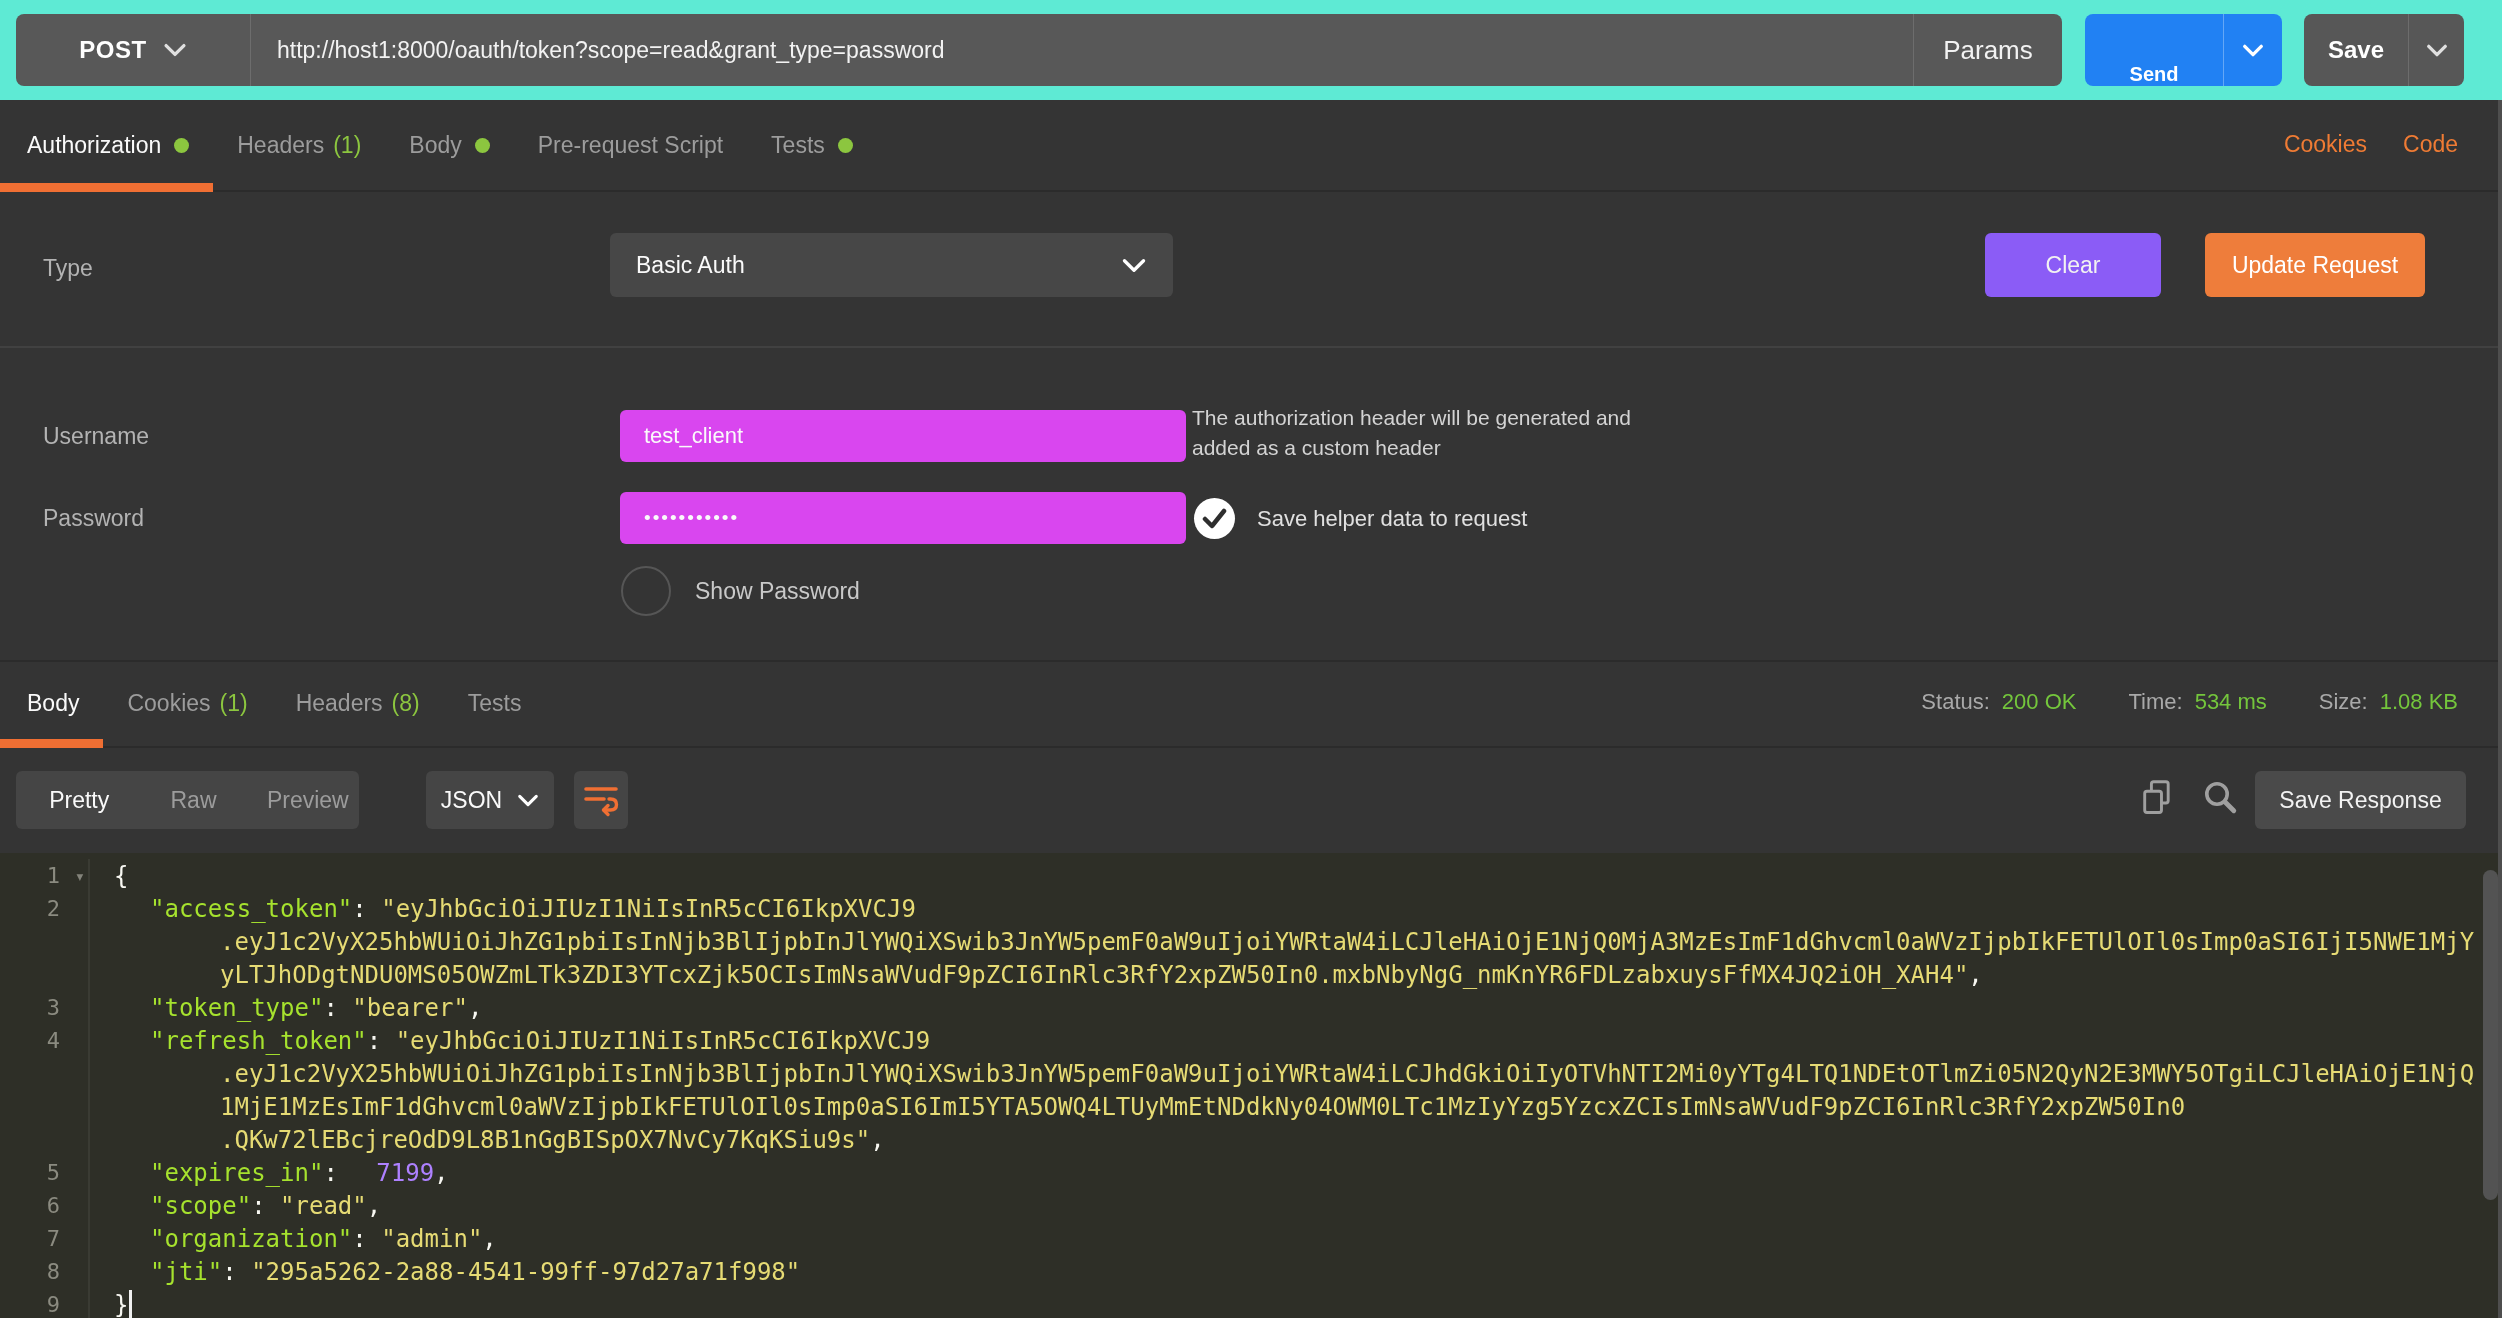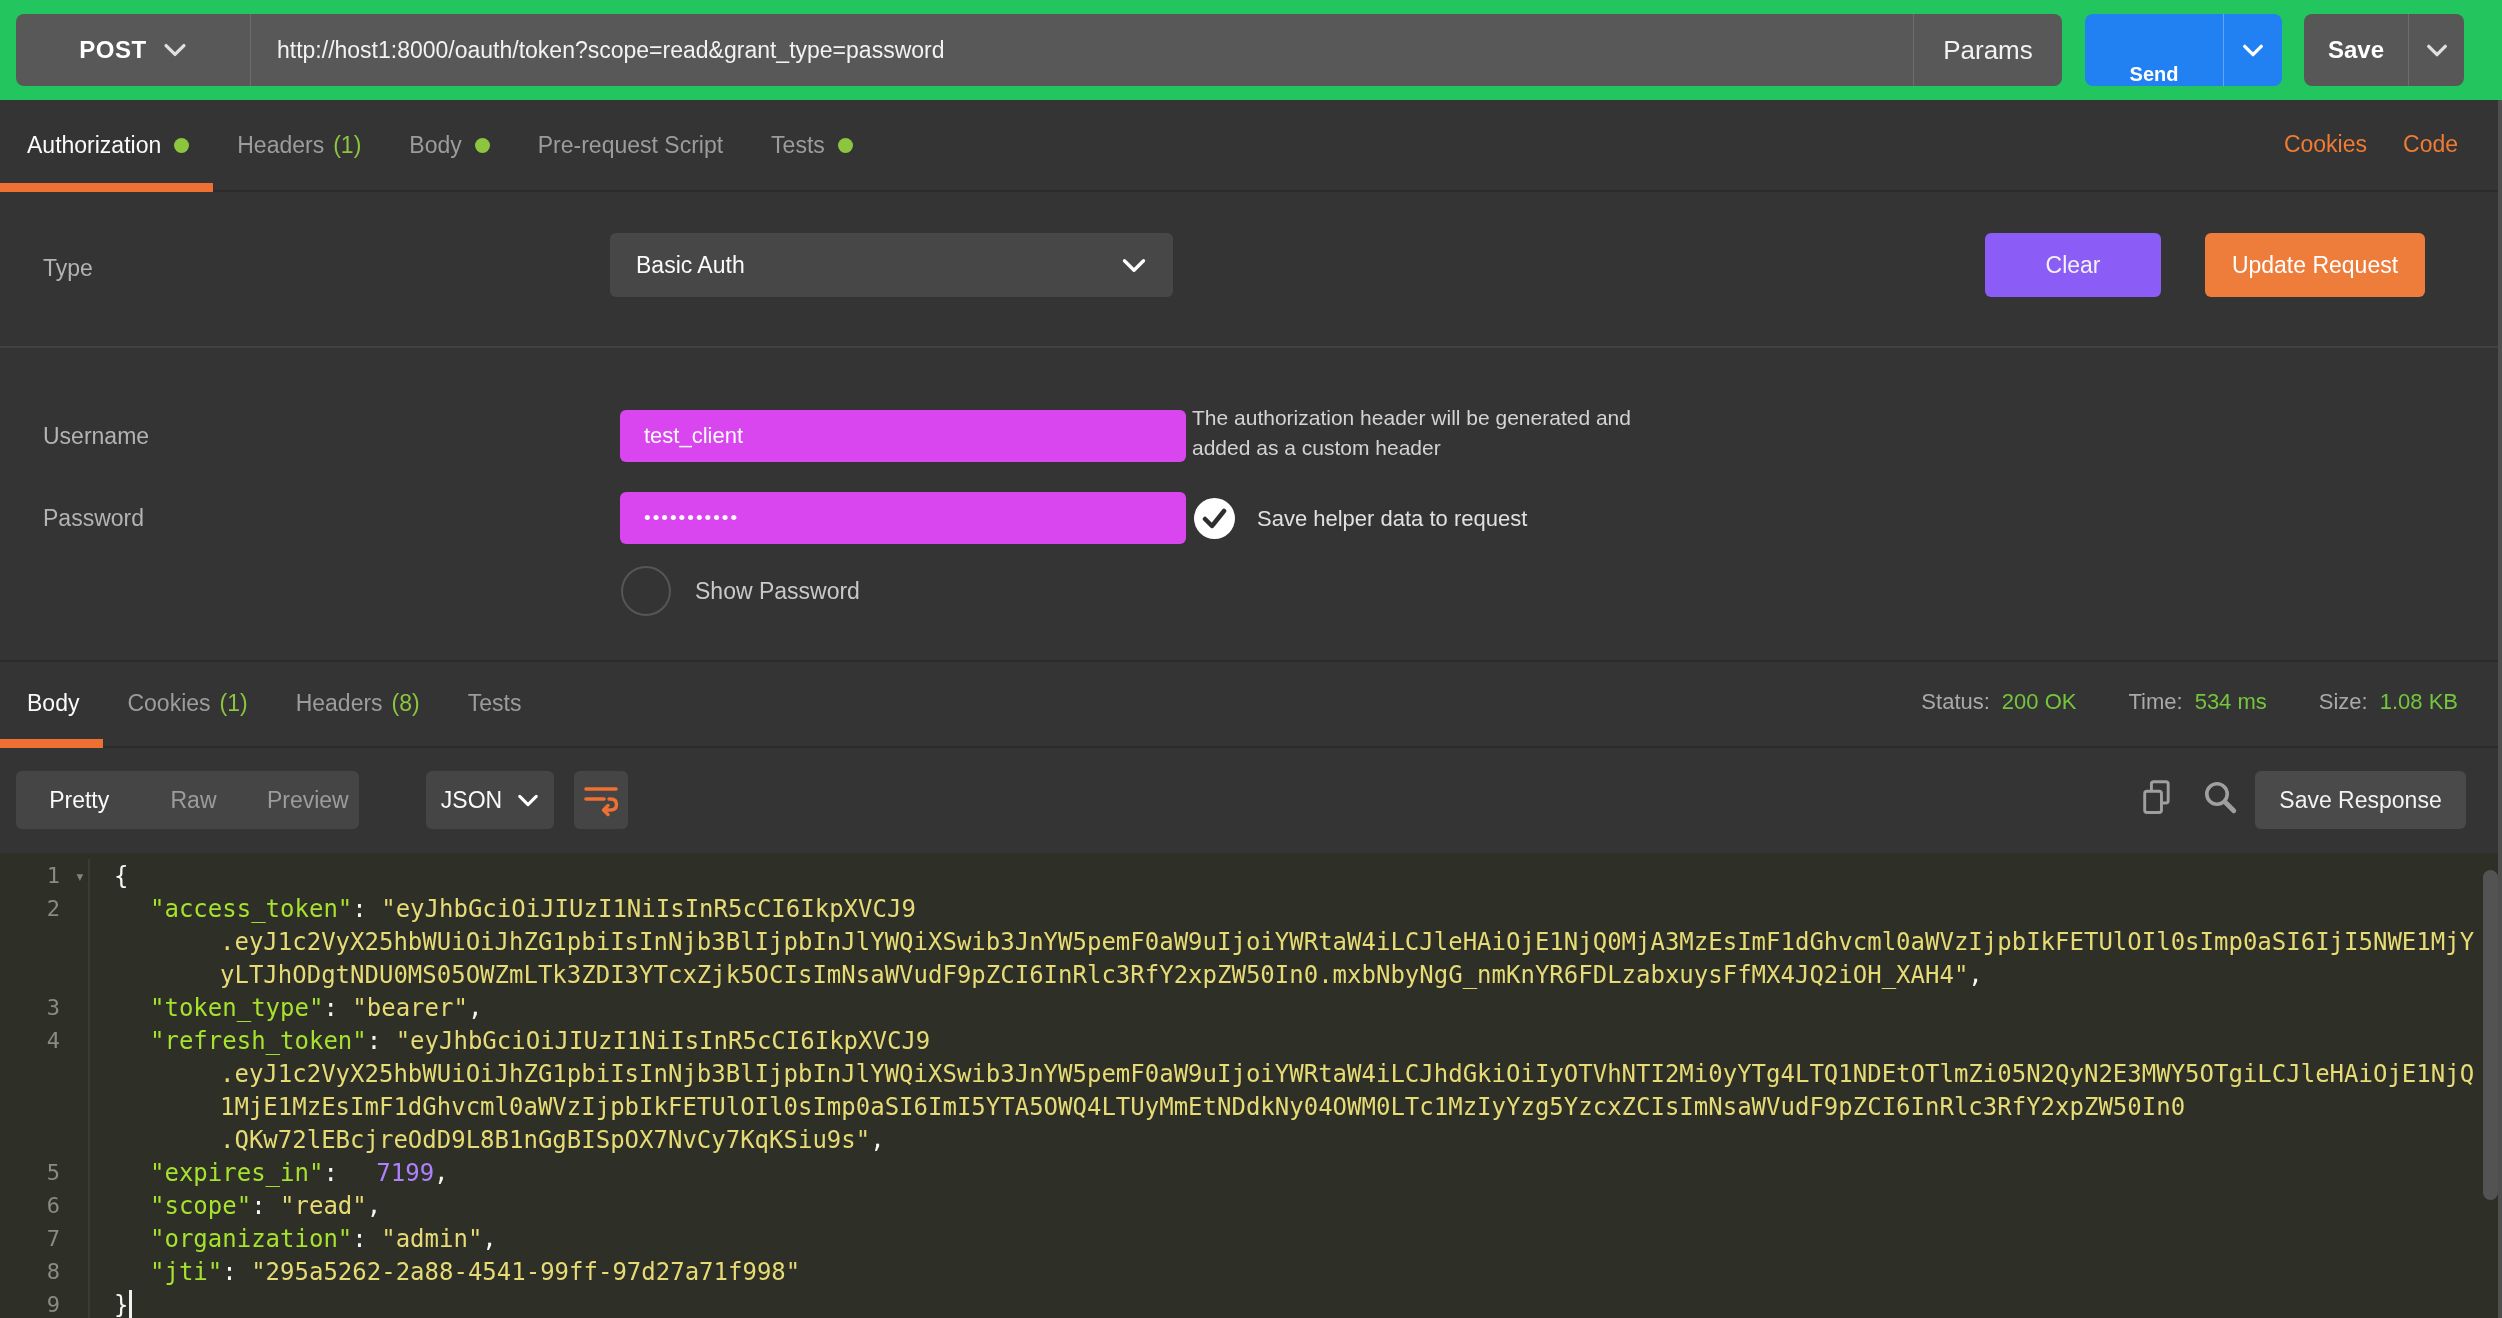--- a/index.html
+++ b/index.html
@@ -1,19 +1,19 @@
 <!DOCTYPE html>
 <html><head>
 <meta charset="utf-8">
 <style>
   html,body{margin:0;padding:0;background:#333;}
   .stage{position:relative;width:2502px;height:1318px;overflow:hidden;background:#343434;
          font-family:"Liberation Sans","DejaVu Sans",sans-serif;color:#e8e8e8;}
   
-  .topbar{position:absolute;left:0;top:0;width:100%;height:100px;background:#22c55e;}
+  .topbar{position:absolute;left:0;top:0;width:100%;height:100px;background:#5eead4;}
   .urlbar{position:absolute;left:16px;top:14px;width:2046px;height:72px;background:#585858;border-radius:8px;display:flex;align-items:stretch;}
   .method{width:234px;display:flex;align-items:center;justify-content:center;gap:16px;border-right:1px solid #6d6d6d;cursor:pointer;}
   .method-label{font-size:24px;font-weight:700;color:#fff;letter-spacing:.5px;}
   .url-input{flex:1;background:transparent;border:none;outline:none;color:#f2f2f2;font-size:23px;padding:0 0 0 26px;font-family:"Liberation Sans","DejaVu Sans",sans-serif;}
   .params{width:148px;border-left:1px solid #6d6d6d;display:flex;align-items:center;justify-content:center;font-size:26px;color:#f2f2f2;cursor:pointer;}
   .splitbtn{position:absolute;top:14px;height:72px;border-radius:8px;display:flex;align-items:stretch;overflow:hidden;}
   .send{left:2085px;width:197px;background:#2181f3;}
   .send .main{flex:1;display:flex;align-items:flex-end;justify-content:center;font-size:20px;font-weight:700;color:#fff;}
   .send .chev{width:58px;display:flex;align-items:center;justify-content:center;border-left:1px solid rgba(255,255,255,.30);}
   .save{left:2304px;width:160px;background:#575757;}

